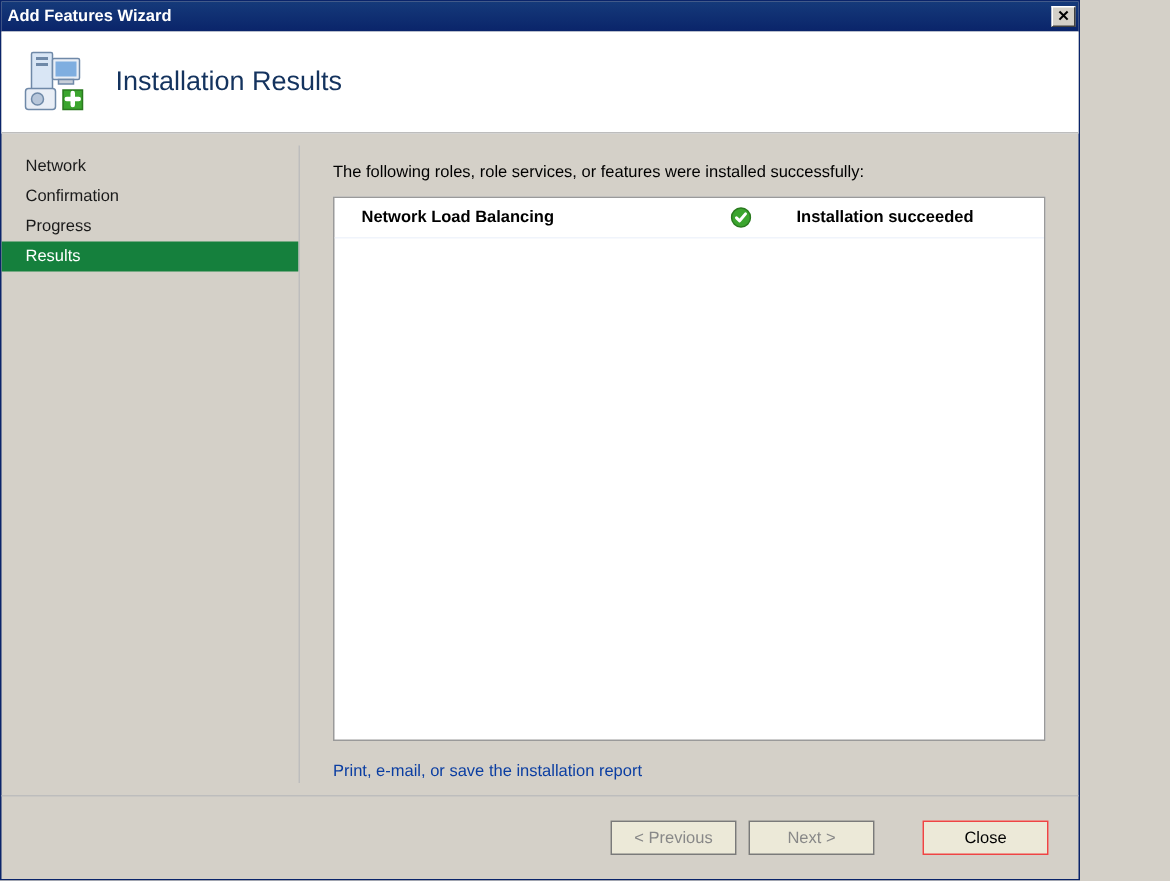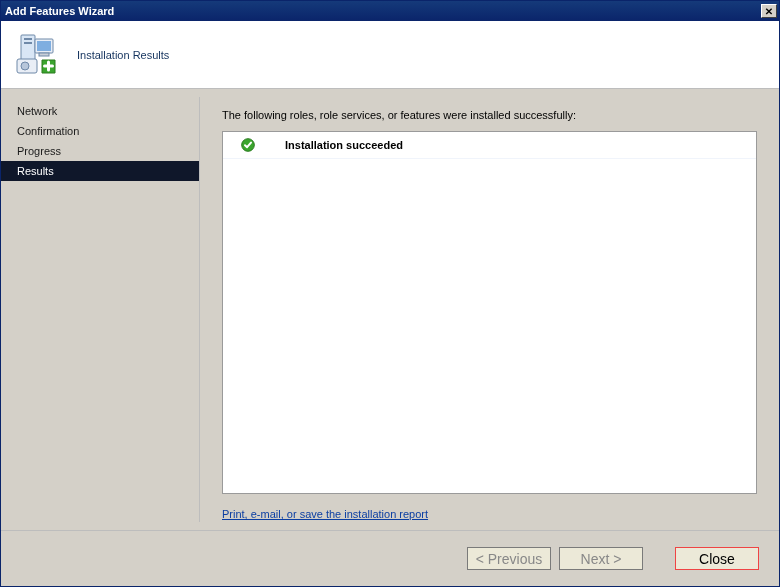--- a/index.html
+++ b/index.html
@@ -6,21 +6,21 @@
   body {
     margin: 0;
     font-family: Tahoma, "Segoe UI", sans-serif;
     font-size: 11px;
     background: #d4d0c8;
     width: 780px;
     height: 587px;
     overflow: hidden;
   }
   .window {
-    width: 780px;
+    width: 720px;
     height: 587px;
     border: 1px solid #0a246a;
     display: flex;
     flex-direction: column;
     background: #d4d0c8;
   }
   .titlebar {
     height: 20px;
     background: linear-gradient(to bottom, #153a7a, #0a246a);
     color: #fff;
@@ -46,40 +46,40 @@
     height: 68px;
     background: #fff;
     display: flex;
     align-items: center;
     padding-left: 14px;
     border-bottom: 1px solid #bdbdbd;
     gap: 18px;
   }
   .header-icon { width: 44px; height: 44px; position: relative; }
   .header-title {
-    font-size: 11px;
+    font-size: 18px;
     color: #14335e;
     font-family: "Segoe UI", Tahoma, sans-serif;
   }
   .body {
     flex: 1;
     display: flex;
     overflow: hidden;
   }
   .sidebar {
     width: 198px;
     padding: 12px 0 0 0;
   }
   .side-item {
     padding: 4px 0 4px 16px;
     color: #1a1a1a;
     cursor: default;
   }
   .side-item.active {
-    background: #0f172a;
+    background: #15803d;
     color: #fff;
   }
   .vsep {
     width: 1px;
     background: #bdbdbd;
     margin: 8px 0 8px 0;
   }
   .main {
     flex: 1;
     padding: 20px 22px 6px 22px;
@@ -102,40 +102,39 @@
     padding: 6px 10px 6px 18px;
     border-bottom: 1px solid #f0f4fb;
     gap: 6px;
     font-size: 11px;
   }
   .result-row .feature { font-weight: bold; flex: 0 0 240px; }
   .result-row .status { font-weight: bold; margin-left: 24px; }
   .success-icon { width:14px; height:14px; display:inline-block; }
   .report-link {
     color: #0b3ea2;
-    text-decoration: underline;
     margin: 14px 0 4px 0;
     cursor: pointer;
     display: inline-block;
   }
   .footer {
     height: 56px;
     border-top: 1px solid #bdbdbd;
     display: flex;
     align-items: center;
     justify-content: flex-end;
     padding-right: 20px;
     gap: 8px;
   }
   .btn {
     width: 84px; height: 23px;
     background: #ece9d8;
     border: 1px solid #7a7a7a;
     font-family: Tahoma, sans-serif;
-    font-size: 14px;
+    font-size: 11px;
     cursor: default;
   }
   .btn:disabled { color: #888; }
   .btn.default {
     border: 1px solid #ef4444;
     font-weight: normal;
   }
   .gap { width: 16px; }
 </style>
 </head>
@@ -177,20 +176,21 @@
       <div class="side-item active">Results</div>
     </div>
 
     <div class="vsep"></div>
 
     <div class="main">
       <div class="intro">The following roles, role services, or features were installed successfully:</div>
 
       <div class="result-panel">
         <div class="result-row">
+          <span class="feature">Network Load Balancing</span>
           <span class="success-icon">
             <svg viewBox="0 0 14 14" width="14" height="14">
               <circle cx="7" cy="7" r="6.3" fill="#3ba52e" stroke="#2a7a1f"></circle>
               <path d="M4 7.2 L6.1 9.2 L10 4.6" stroke="#fff" stroke-width="2" fill="none" stroke-linecap="round" stroke-linejoin="round"></path>
             </svg>
           </span>
           <span class="status">Installation succeeded</span>
         </div>
       </div>
 

